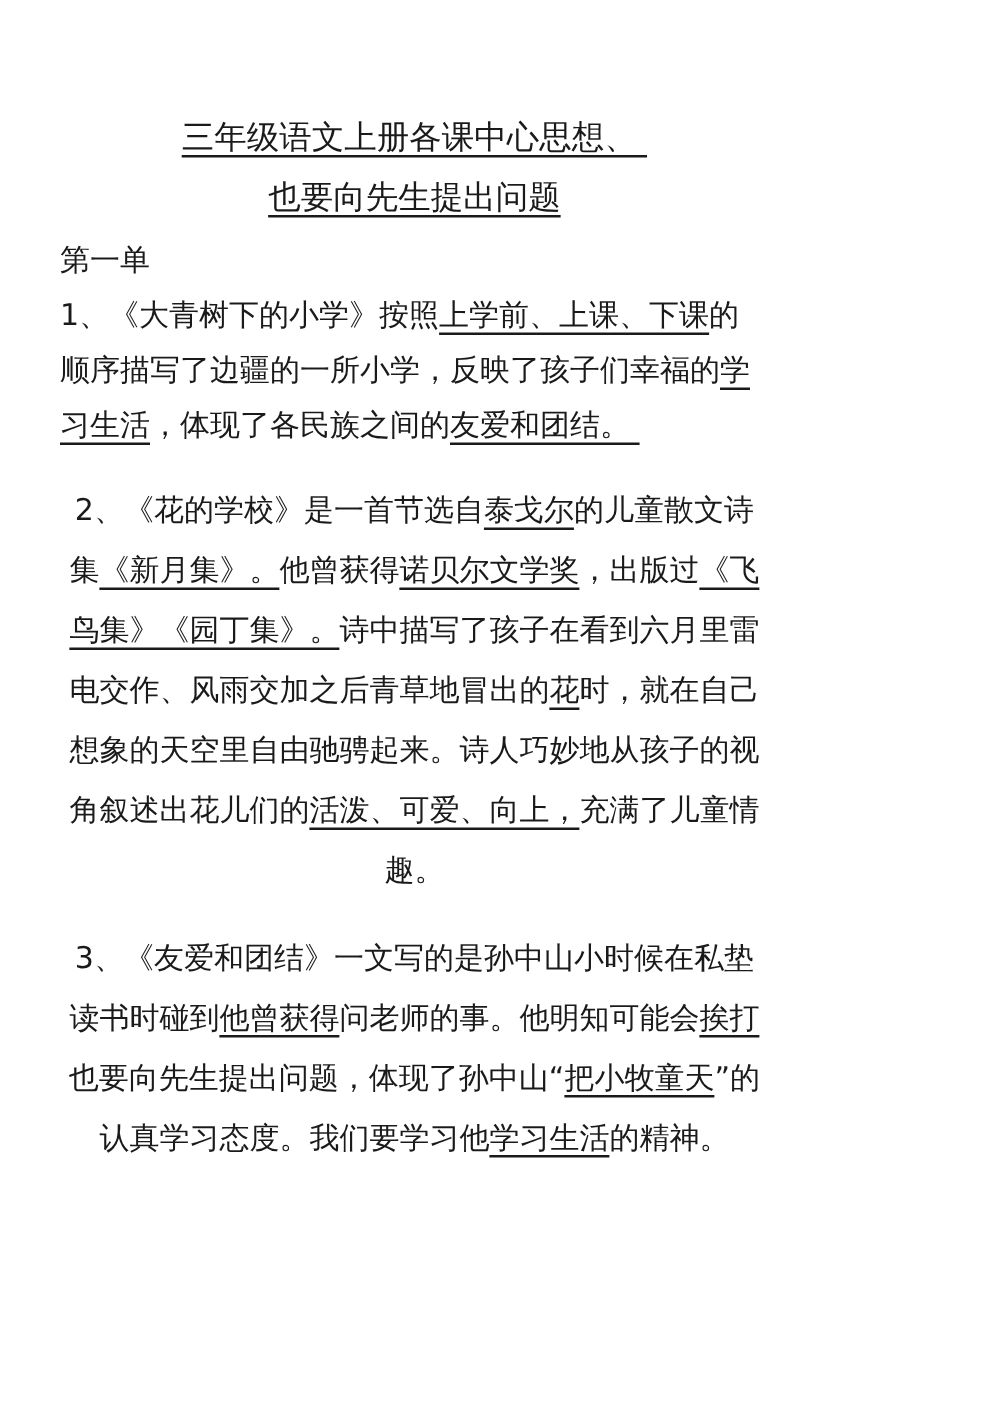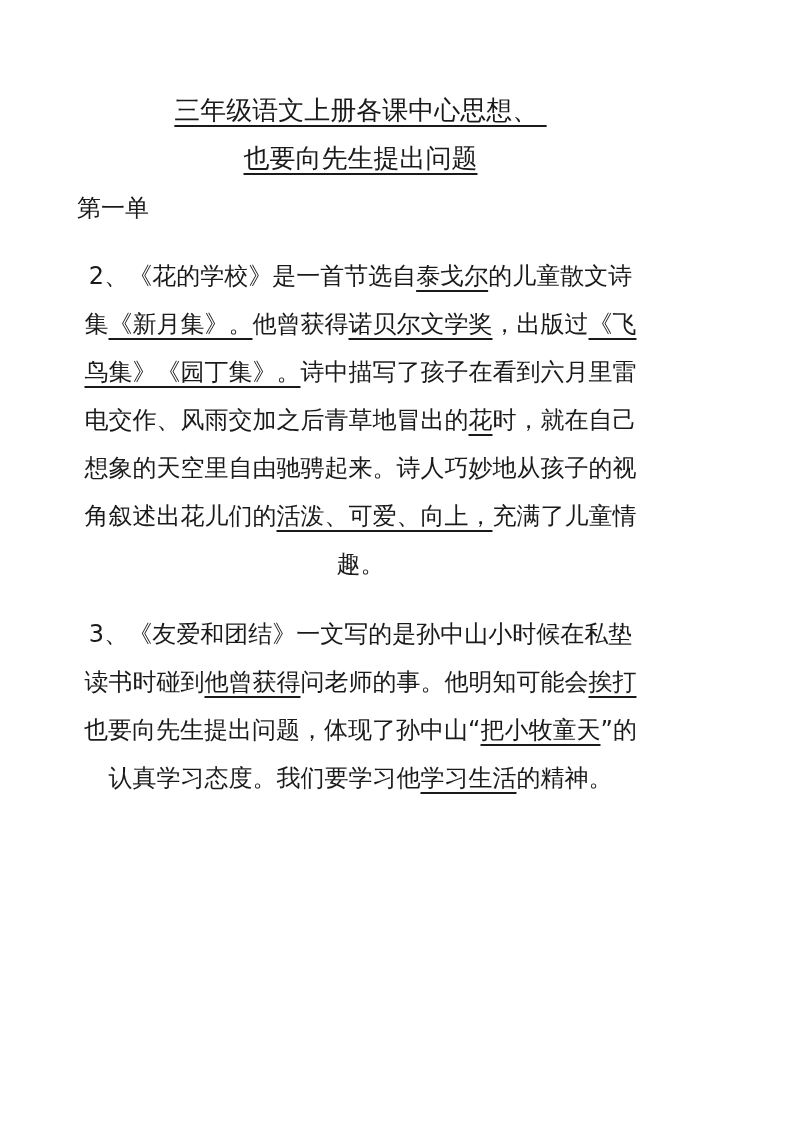--- a/index.html
+++ b/index.html
@@ -10,21 +10,21 @@
   .page {
     position: relative;
     width: 793px;
     height: 1122px;
     background: #ffffff;
     overflow: hidden;
     font-family: "DejaVu Sans", "Liberation Sans", sans-serif;
     color: #1a1a1a;
   }
   .content {
-    padding: 86px 113px 0 77px;
+    padding: 86px 113px 0 48px;
     width: 567px;
   }
   .para {
     white-space: pre-wrap;
     word-break: normal;
     font-size: 24px;
   }
   .p-title {
     text-align: center;
     font-size: 26px;
@@ -56,16 +56,17 @@
   }
 </style>
 </head>
 <body>
 
 <div class="page">
   <div class="content">
       <div class="para p-title"><span class="u">三年级语文上册各课中心思想、 </span></div>
       <div class="para p-title"><span class="u">也要向先生提出问题</span></div>
       <div class="para p-heading"><span>第一单</span></div>
+      <div class="para p-body-tight"><span>1、《大青树下的小学》按照</span><span class="u">上学前、上课、下课</span><span>的顺序描写了边疆的一所小学，反映了孩子们幸福的</span><span class="u">学习生活</span><span>，体现了各民族之间的</span><span class="u">友爱和团结。 </span></div>
       <div class="para p-body-loose gap-before"><span>2、</span><span class="song">《花的学校》</span><span>是一首节选自</span><span class="u">泰戈尔</span><span>的儿童散文诗集</span><span class="u">《新月集》。</span><span>他曾获得</span><span class="u">诺贝尔文学奖</span><span>，出版过</span><span class="u">《飞鸟集》《园丁集》。</span><span>诗中描写了孩子在看到六月里雷电交作、风雨交加之后青草地冒出的</span><span class="u">花</span><span>时，就在自己想象的天空里自由驰骋起来。诗人巧妙地从孩子的视角叙述出花儿们的</span><span class="u">活泼、可爱、向上，</span><span>充满了儿童情趣。</span></div>
       <div class="para p-body-loose gap-before"><span>3、</span><span class="song">《友爱和团结》</span><span>一文写的是孙中山小时候在私垫读书时碰到</span><span class="u">他曾获得</span><span>问老师的事。他明知可能会</span><span class="u">挨打</span><span>也要向先生提出问题，体现了孙中山“</span><span class="u">把小牧童天</span><span>”的认真学习态度。我们要学习他</span><span class="u">学习生活</span><span>的精神。</span></div>
     </div>
 </div>
 
 </body></html>

